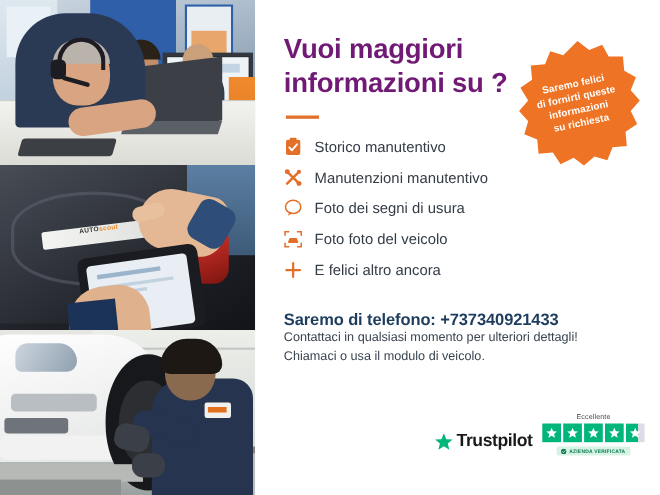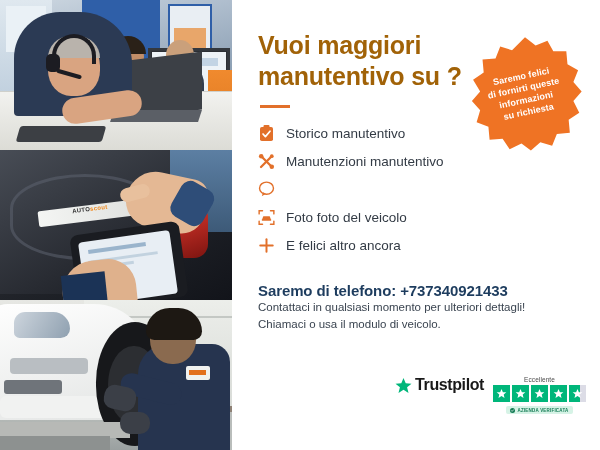--- a/index.html
+++ b/index.html
@@ -85,21 +85,21 @@
   .p3 .glove { position:absolute; left:104px; top:86px; width:32px; height:24px; background:#3b3f47; border-radius:10px; transform:rotate(12deg); }
   .p3 .glove2 { position:absolute; left:120px; top:112px; width:30px; height:22px; background:#3b3f47; border-radius:10px; }
   .p3 .badge-sq { position:absolute; left:186px; top:66px; width:24px; height:14px; background:#f0f1ef; border-radius:2px; }
   .p3 .badge-sq i { position:absolute; left:3px; top:4px; width:17px; height:5px; background:#e2701d; display:block; }
   .p3 .bench { position:absolute; left:138px; bottom:0; width:94px; height:42px; background:#b9bdbb; }
   .p3 .bench-top { position:absolute; left:138px; bottom:38px; width:94px; height:6px; background:#8e8175; }
 
   
   .content { position:relative; width:368px; height:450px; background:#ffffff; padding:30px 22px 0 26px; }
 
-  .title { font-size:25px; line-height:1.22; font-weight:bold; color:#a16207; letter-spacing:-.2px; max-width:210px; }
+  .title { font-size:25px; line-height:1.22; font-weight:bold; color:#701a75; letter-spacing:-.2px; max-width:210px; }
   .rule { width:30px; height:3px; background:#e2702a; margin:14px 0 12px 2px; }
 
   
   .burst { position:absolute; right:16px; top:36px; width:118px; height:118px; }
   .burst svg { position:absolute; inset:0; }
   .burst .bi { position:absolute; inset:0; display:flex; flex-direction:column; align-items:center; justify-content:center; }
   .headset { width:24px; height:20px; margin-bottom:4px; }
   .burst-text { transform:rotate(-12deg); text-align:center; color:#fff; font-weight:bold;
                 font-size:9px; line-height:1.32; width:92px; letter-spacing:.1px; }
 
@@ -107,21 +107,21 @@
   .list { margin-top:4px; }
   .li { display:flex; align-items:center; gap:11px; height:26px; margin-bottom:2px; }
   .li .ico { width:17px; height:17px; flex:0 0 17px; display:flex; align-items:center; justify-content:center; }
   .li .lbl { font-size:13.5px; color:#333b45; }
 
   
   .phone { margin-top:24px; font-size:15px; font-weight:bold; color:#1d3c5e; letter-spacing:-.1px; }
   .sub { font-size:11.5px; line-height:1.52; color:#3a4450; }
 
   
-  .tp { position:absolute; right:14px; bottom:36px; display:flex; align-items:flex-start; gap:9px; }
+  .tp { position:absolute; right:14px; bottom:36px; display:flex; align-items:flex-end; gap:9px; }
   .tp-logo { display:flex; align-items:center; gap:3px; padding-bottom:4px; }
   .tp-logo .name { font-size:16px; font-weight:bold; color:#191919; letter-spacing:-.4px; }
   .tp-right { display:flex; flex-direction:column; align-items:center; gap:2px; }
   .tp-exc { font-size:6.5px; color:#4a4a4a; letter-spacing:.1px; }
   .stars { display:flex; gap:2px; }
   .star-box { width:17px; height:17px; background:#00b67a; display:flex; align-items:center; justify-content:center; position:relative; overflow:hidden; }
   .star-box.grey { background:#dcdce6; }
   .star-box.part::before { content:""; position:absolute; left:0; top:0; bottom:0; width:62%; background:#00b67a; }
   .star-box svg { position:relative; z-index:2; }
   .verif { display:flex; align-items:center; gap:2px; background:#d6f3e6; border-radius:2px; padding:1.5px 4px; margin-top:2px; }
@@ -209,21 +209,21 @@
           <i></i>
         </div>
     </div>
 
   </div>
 
   <div class="content">
 
     <h1 class="title">
       <span>Vuoi maggiori</span><br>
-      <span>manutentivo su ?</span>
+      <span>informazioni su ?</span>
     </h1>
 
     <div class="rule"></div>
 
     <div class="burst">
       <svg viewBox="0 0 100 100" width="118" height="118">
         <path fill="#ef7324" d="M50 1 L59 8 L69 4 L74 13 L85 13 L86 24 L95 29 L91 39 L98 47 L91 55 L96 65 L87 71 L88 82 L77 83 L73 93 L63 90 L55 97 L47 91 L37 96 L31 87 L20 88 L19 77 L9 73 L12 63 L5 55 L12 47 L6 37 L15 31 L14 20 L25 19 L29 9 L39 12 Z"></path>
       </svg>
       <div class="bi">
         <svg class="headset" viewBox="0 0 24 20">
@@ -268,20 +268,21 @@
         <span class="lbl">Manutenzioni manutentivo</span>
       </div>
 
       <div class="li">
         <span class="ico">
           <svg width="17" height="16" viewBox="0 0 18 17">
             <ellipse cx="9" cy="7.6" rx="7.4" ry="6.4" fill="none" stroke="#e2702a" stroke-width="1.5"></ellipse>
             <path d="M5.4 12 L4 16.2 L8.4 13.6 Z" fill="#e2702a"></path>
           </svg>
         </span>
+        <span class="lbl">Foto dei segni di usura</span>
       </div>
 
       <div class="li">
         <span class="ico">
           <svg width="17" height="17" viewBox="0 0 18 18">
             <g fill="none" stroke="#e2702a" stroke-width="1.5" stroke-linecap="round">
               <path d="M1.2 5.2 V1.8 H4.8"></path>
                 <path d="M13.2 1.8 H16.8 V5.2"></path>
               <path d="M16.8 12.8 V16.2 H13.2"></path>
                 <path d="M4.8 16.2 H1.2 V12.8"></path>

